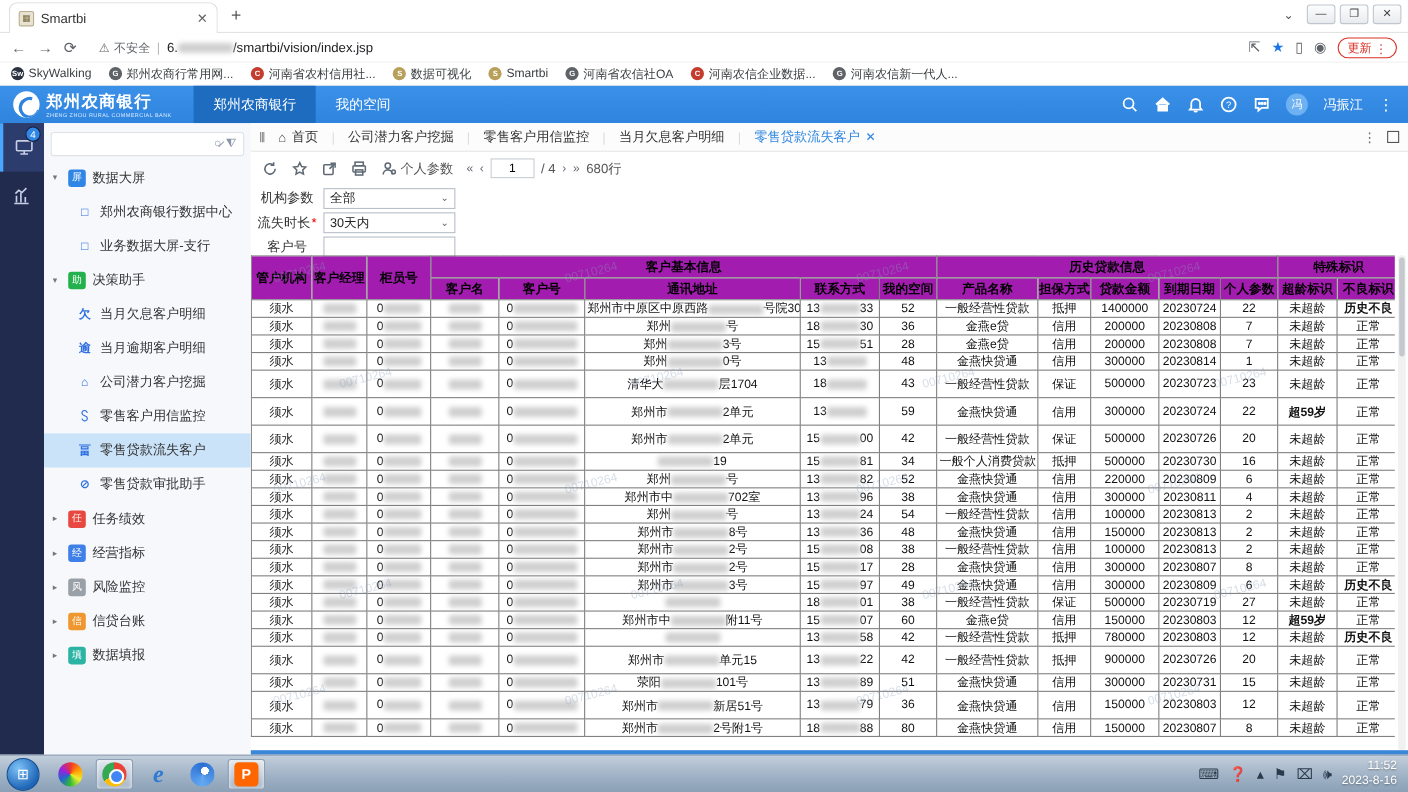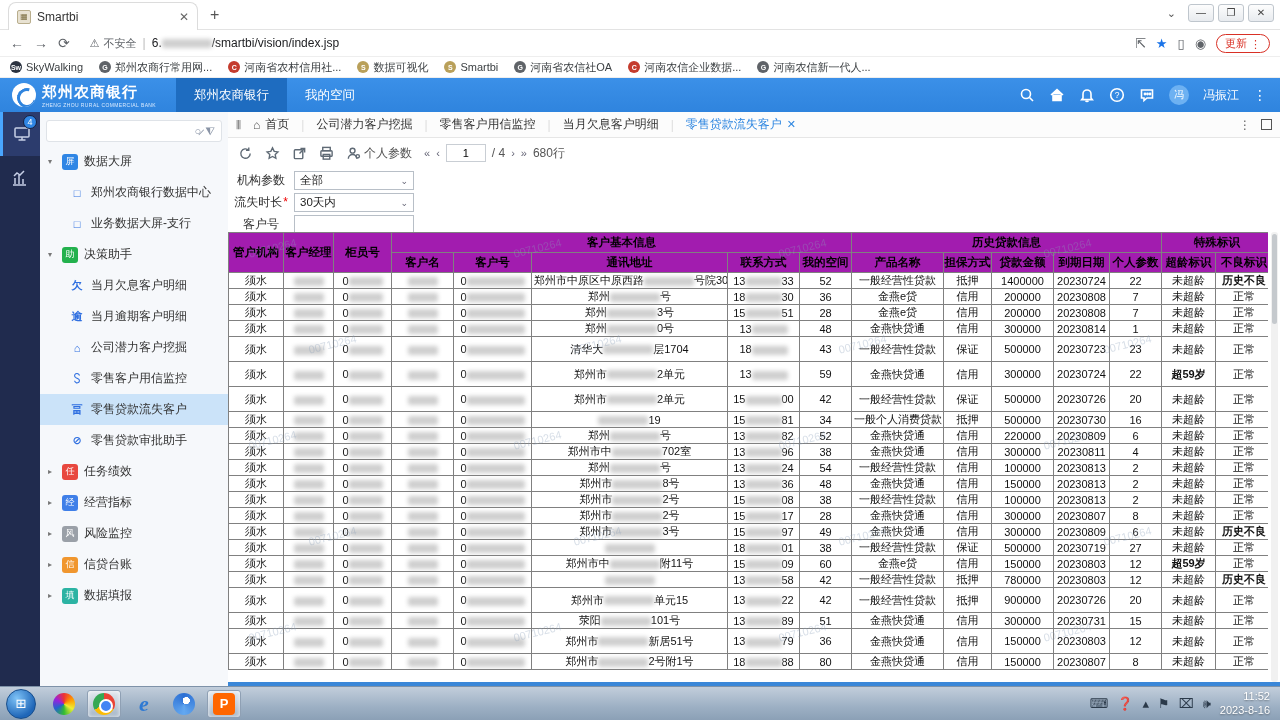--- a/index.html
+++ b/index.html
@@ -730,21 +730,21 @@
             <td>未超龄</td>
             <td>正常</td>
           </tr>
           <tr>
             <td>须水</td>
             <td><span class="rd w3"></span></td>
             <td><span>0</span><span class="rd w2"></span></td>
             <td><span class="rd w3"></span></td>
             <td><span>0</span><span class="rd w5"></span></td>
             <td><span>郑州市中</span><span class="rd w4"></span><span>附11号</span></td>
-            <td><span>15</span><span class="rd w6"></span><span>09</span></td>
+            <td><span>15</span><span class="rd w6"></span><span>07</span></td>
             <td>60</td>
             <td>金燕e贷</td>
             <td>信用</td>
             <td>150000</td>
             <td>20230803</td>
             <td>12</td>
             <td class="red">超59岁</td>
             <td>正常</td>
           </tr>
           <tr>

